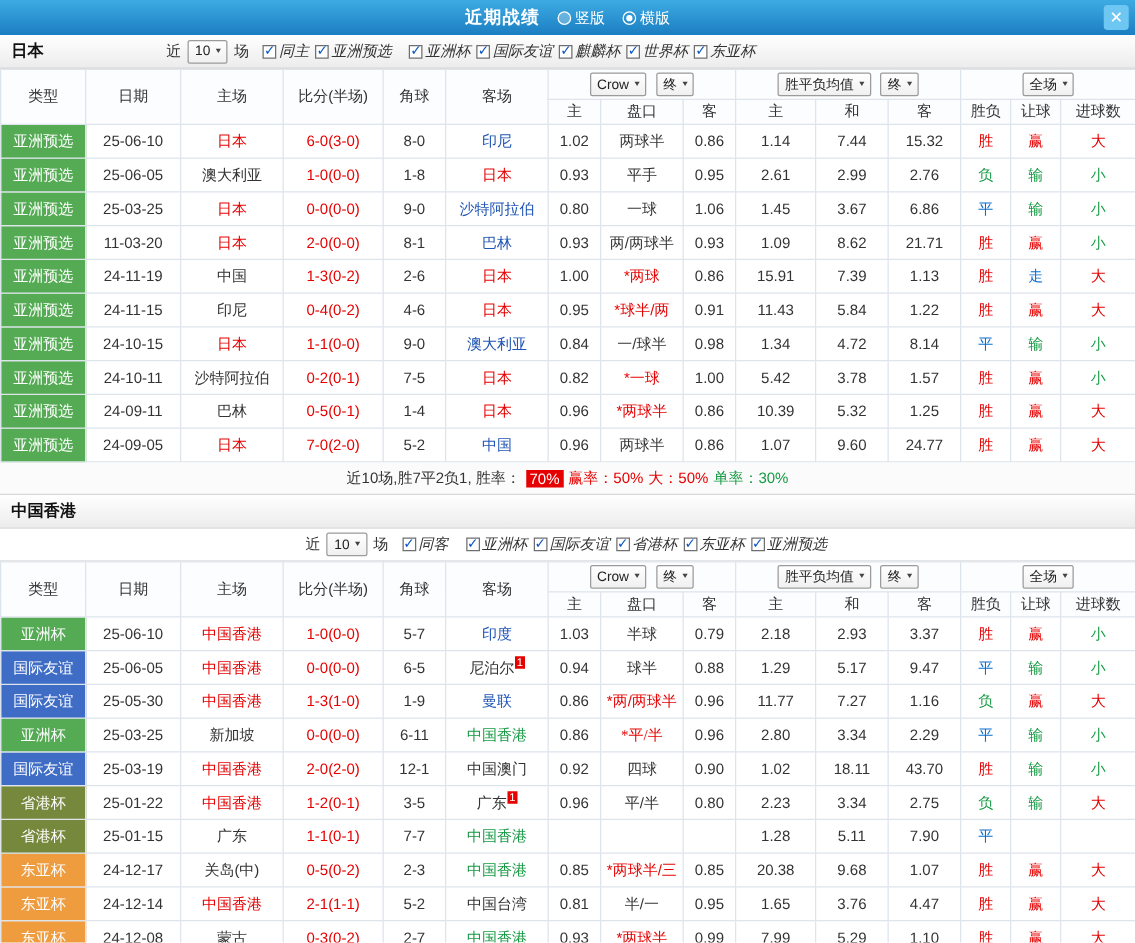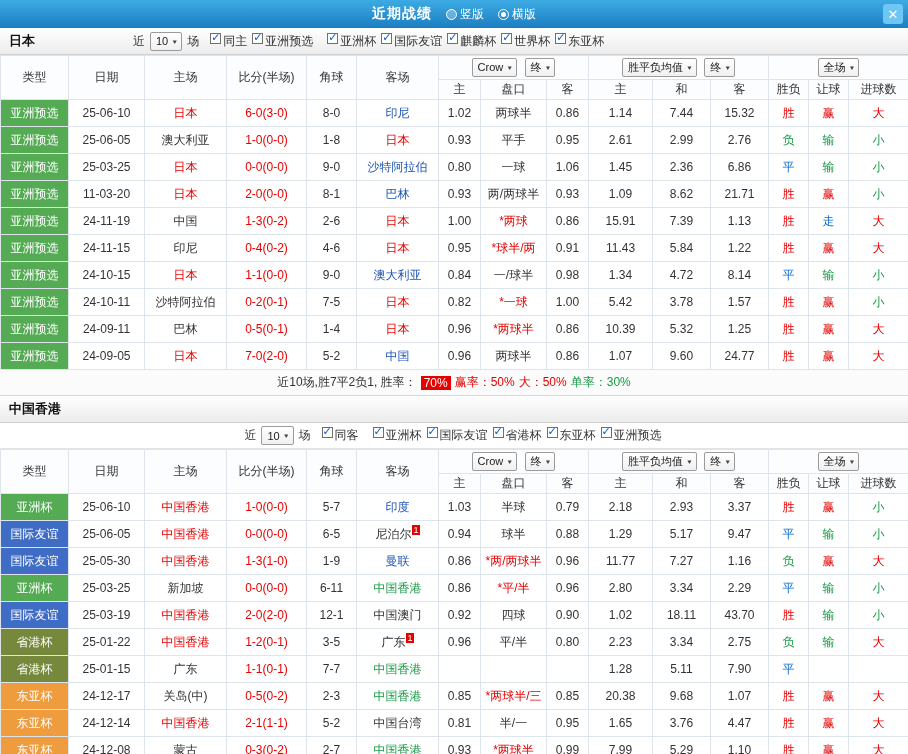--- a/index.html
+++ b/index.html
@@ -21,21 +21,21 @@
   .team-title{font-size:13px;font-weight:bold;padding-left:9px;color:#111;}
   .filters{display:flex;align-items:center;font-size:12px;color:#333;white-space:nowrap;}
   .filters.inline{margin-left:95px;}
   .filter-row{height:25px;background:#fff;border-bottom:1px solid #e4e4e4;
     display:flex;align-items:center;justify-content:center;}
   .ftext{margin:0 3px;}
   .fspace{display:inline-block;width:8px;}
   .dd{display:inline-flex;align-items:center;border:1px solid #9b9b9b;background:linear-gradient(#fff,#f0f0f0);
     height:17px;padding:0 3px 0 5px;font-size:11px;margin:0 2px;border-radius:2px;color:#222;cursor:pointer;}
   .arr{font-size:7px;margin-left:3px;color:#444;transform:scaleY(.85);}
-  .cbwrap{display:inline-flex;margin-right:5px;cursor:pointer;}
+  .cbwrap{display:inline-flex;align-items:center;margin-right:5px;cursor:pointer;font-style:italic;}
   .cbwrap.gap{margin-right:14px;}
   .cb{width:11px;height:11px;border:1px solid #6f6f6f;background:#fff;display:inline-block;margin-right:2px;
     position:relative;box-sizing:border-box;}
   .cb.checked::after{content:"✓";position:absolute;top:-3px;left:0;font-size:11px;font-weight:bold;color:#0a56c0;}
   
   table{border-collapse:collapse;table-layout:fixed;width:908px;}
   th,td{border:1px solid #dde4ec;text-align:center;font-size:12px;color:#333;padding:0;white-space:nowrap;}
   thead th{background:#fbfdff;font-weight:normal;}
   thead tr.r1{height:24px;}
   thead tr.r2{height:20px;}
@@ -211,21 +211,21 @@
         <td class="type" style="background: rgb(84, 171, 84);"><span>亚洲预选</span></td>
         <td><span>25-03-25</span></td>
         <td style="color: rgb(230, 0, 0);"><span>日本</span></td>
         <td style="color: rgb(230, 0, 0);"><span>0-0(0-0)</span></td>
         <td><span>9-0</span></td>
         <td style="color: rgb(31, 85, 181);"><span>沙特阿拉伯</span></td>
         <td><span>0.80</span></td>
         <td style="color: rgb(51, 51, 51);"><span>一球</span></td>
         <td><span>1.06</span></td>
         <td><span>1.45</span></td>
-        <td><span>2.36</span></td>
+        <td><span>3.67</span></td>
         <td><span>6.86</span></td>
         <td style="color: rgb(11, 111, 208);"><span>平</span></td>
         <td style="color: rgb(21, 154, 67);"><span>输</span></td>
         <td style="color: rgb(21, 154, 67);"><span>小</span></td>
       </tr>
       <tr>
         <td class="type" style="background: rgb(84, 171, 84);"><span>亚洲预选</span></td>
         <td><span>11-03-20</span></td>
         <td style="color: rgb(230, 0, 0);"><span>日本</span></td>
         <td style="color: rgb(230, 0, 0);"><span>2-0(0-0)</span></td>
@@ -511,21 +511,21 @@
         <td style="color: rgb(230, 0, 0);"><span>大</span></td>
       </tr>
       <tr>
         <td class="type" style="background: rgb(84, 171, 84);"><span>亚洲杯</span></td>
         <td><span>25-03-25</span></td>
         <td style="color: rgb(51, 51, 51);"><span>新加坡</span></td>
         <td style="color: rgb(230, 0, 0);"><span>0-0(0-0)</span></td>
         <td><span>6-11</span></td>
         <td style="color: rgb(21, 154, 67);"><span>中国香港</span></td>
         <td><span>0.86</span></td>
-        <td style="color: rgb(230, 0, 0);"><span>*平/半</span></td>
+        <td style="color: rgb(230, 0, 0); font-family: Liberation Serif, serif;"><span>*平/半</span></td>
         <td><span>0.96</span></td>
         <td><span>2.80</span></td>
         <td><span>3.34</span></td>
         <td><span>2.29</span></td>
         <td style="color: rgb(11, 111, 208);"><span>平</span></td>
         <td style="color: rgb(21, 154, 67);"><span>输</span></td>
         <td style="color: rgb(21, 154, 67);"><span>小</span></td>
       </tr>
       <tr>
         <td class="type" style="background: rgb(63, 108, 197);"><span>国际友谊</span></td>

